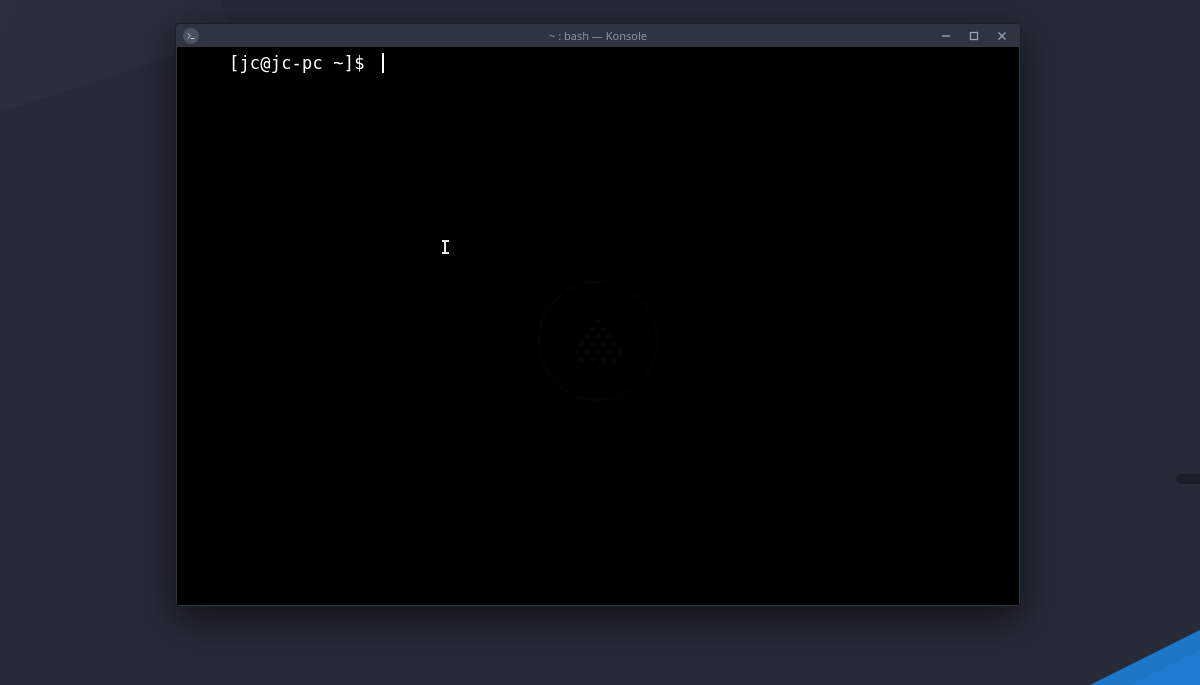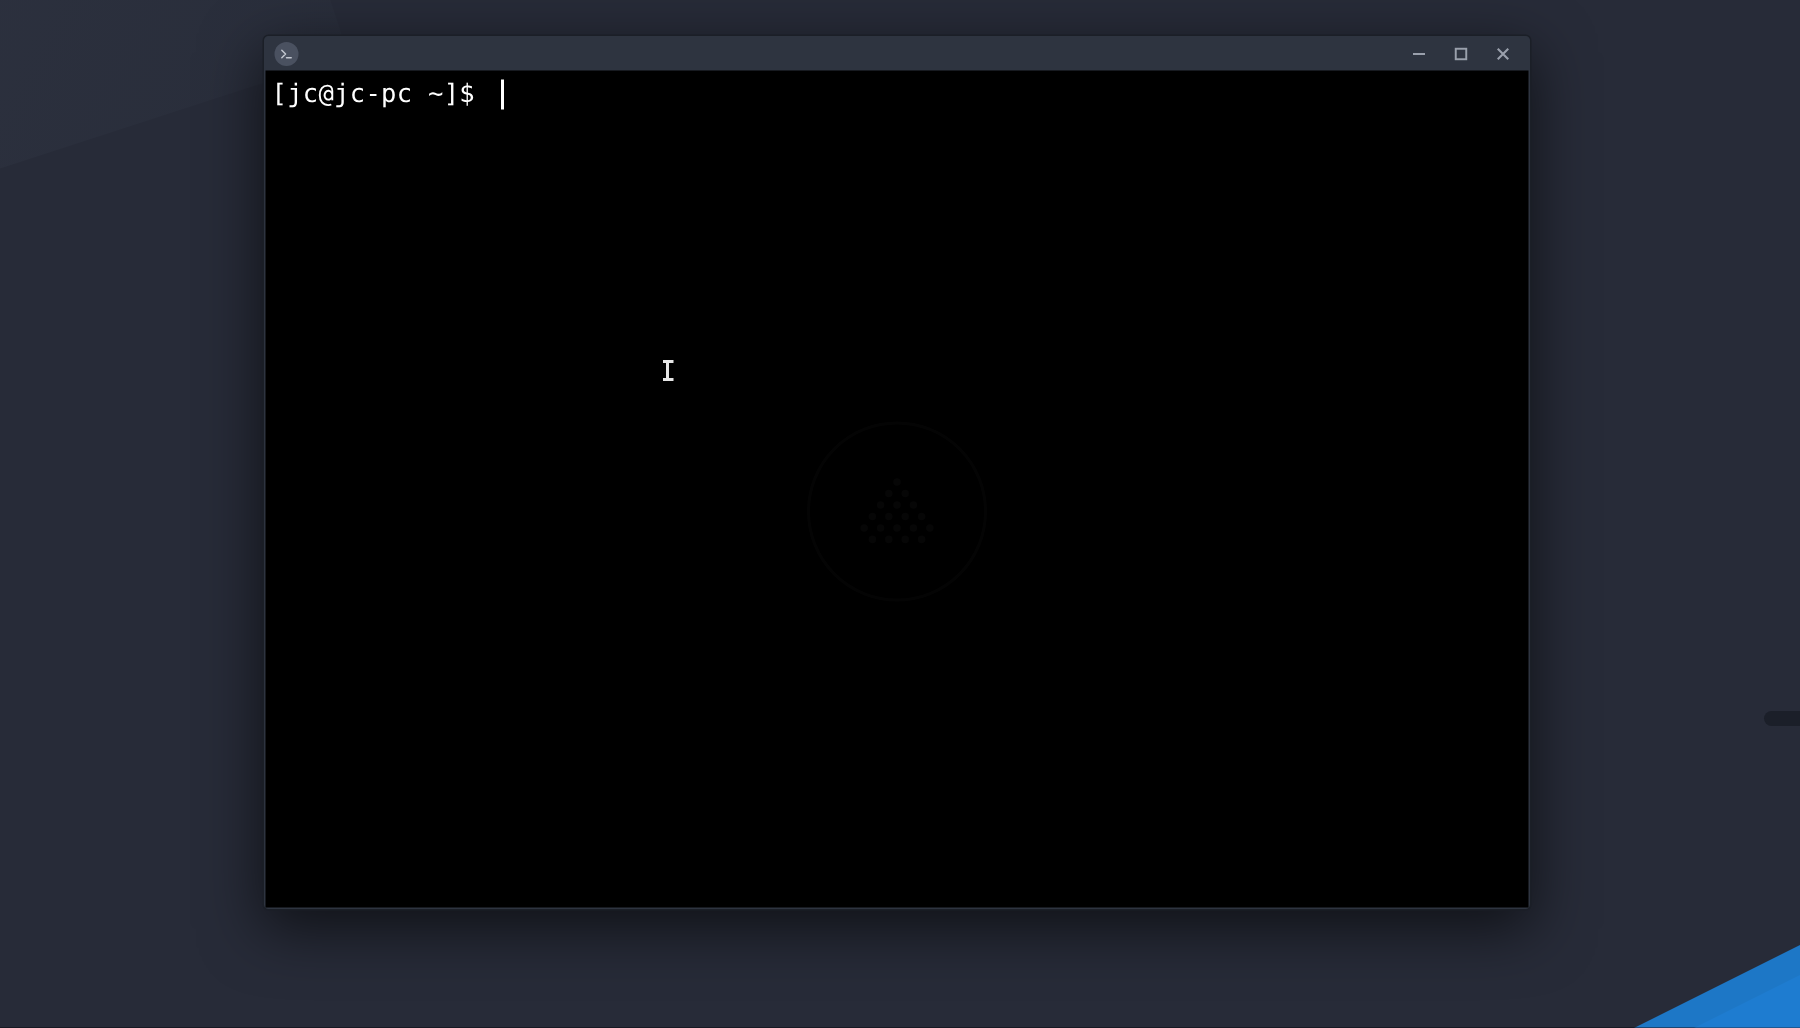--- a/index.html
+++ b/index.html
@@ -128,20 +128,21 @@
     }
     .terminal-line {
       font-family: "DejaVu Sans Mono", "Liberation Mono", "Consolas", monospace;
       font-size: 17px;
       color: #ffffff;
       padding: 6px 4px 0 4px;
       letter-spacing: 0.2px;
       white-space: pre;
       display: flex;
       align-items: flex-start;
+      margin-left: 48px;
     }
     .prompt-text { color: #ffffff; }
     .cursor-block {
       display: inline-block;
       width: 2px;
       height: 20px;
       background: #ffffff;
       margin-left: 7px;
       vertical-align: -3px;
       animation: blink 1.1s steps(1) infinite;
@@ -199,20 +200,21 @@
   <div class="bg-right-nub"></div>
 </div>
 
 <div class="window">
   <div class="titlebar">
     <span class="titlebar-icon">
       <svg viewBox="0 0 16 16">
           <path d="M3 4l4 4-4 4M8 12h5" stroke="#c2c7d0" stroke-width="1.6" fill="none" stroke-linecap="round" stroke-linejoin="round"></path>
         </svg>
     </span>
+    <span class="titlebar-title">~ : bash — Konsole</span>
     <div class="titlebar-controls">
       <div class="titlebar-btn">
         <svg viewBox="0 0 10 10">
             <line x1="1" y1="5" x2="9" y2="5" stroke="#9aa0ac" stroke-width="1.4"></line>
           </svg>
       </div>
       <div class="titlebar-btn">
         <svg viewBox="0 0 10 10">
             <rect x="1.5" y="1.5" width="7" height="7" stroke="#9aa0ac" stroke-width="1.3" fill="none"></rect>
           </svg>

